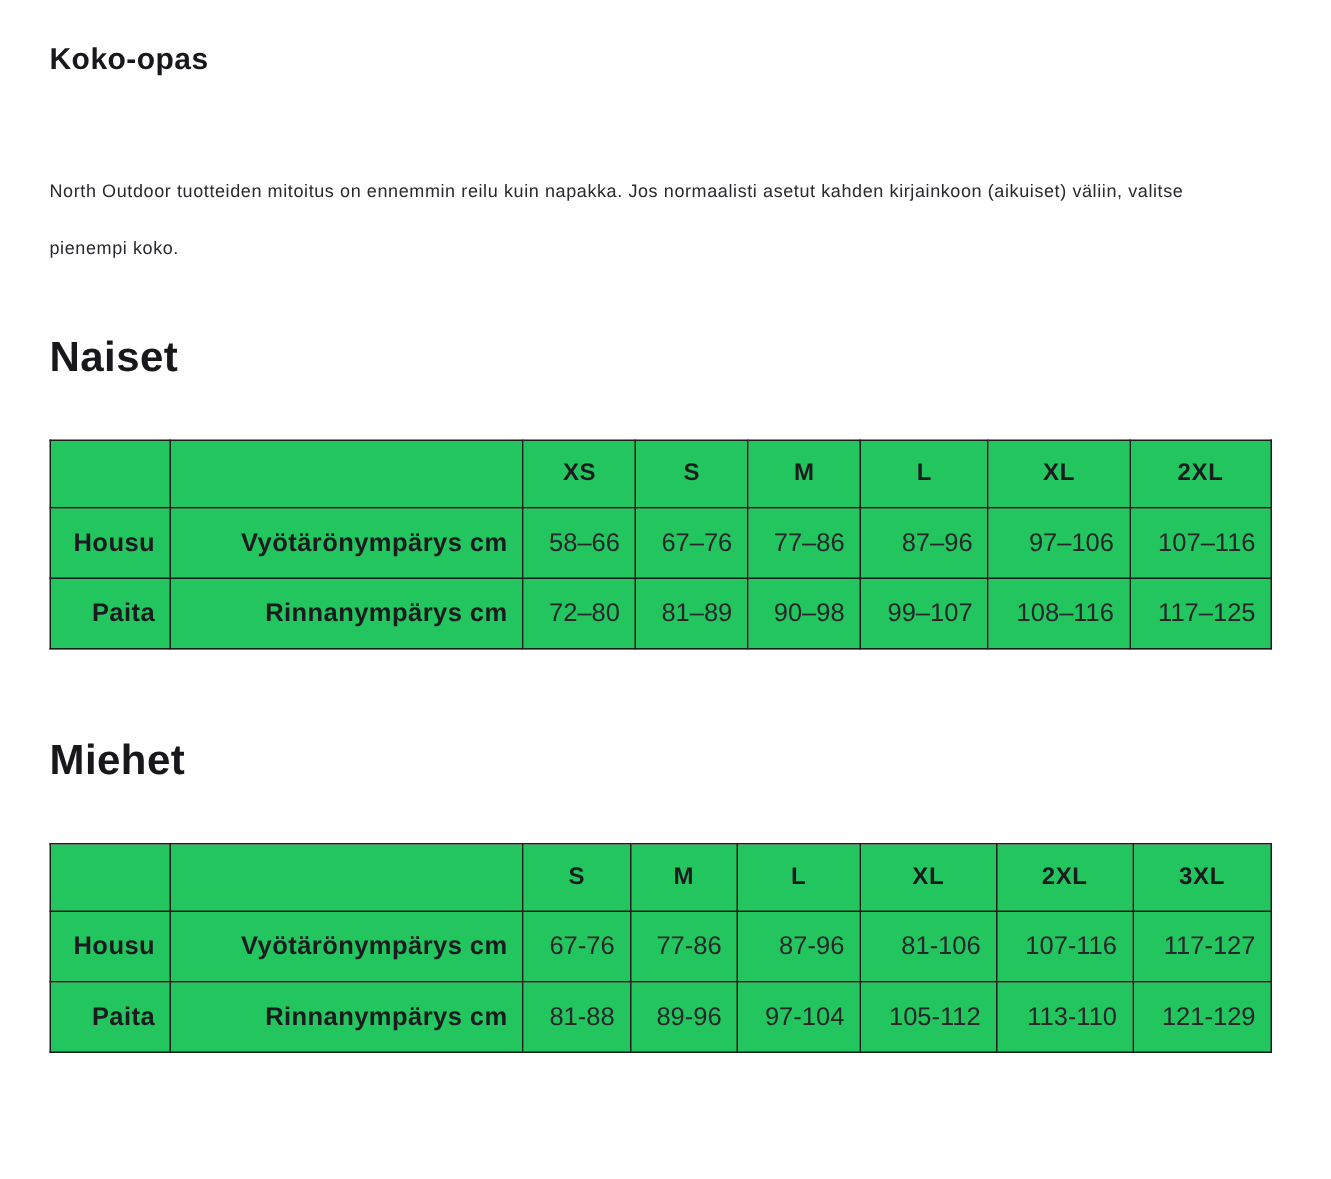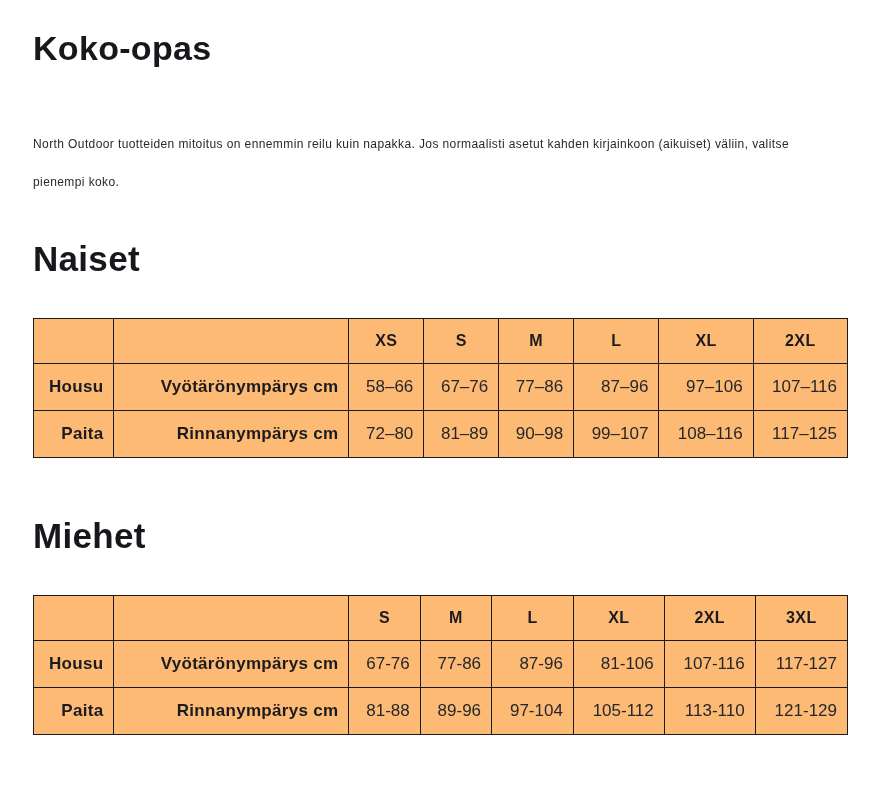--- a/index.html
+++ b/index.html
@@ -8,54 +8,54 @@
     width: 887px;
     height: 786px;
     font-family: "Liberation Sans", "DejaVu Sans", sans-serif;
     color: #222227;
     overflow: hidden;
   }
   .page {
     padding: 28px 40px 0 33px;
   }
   .page-title {
-    font-size: 34px;
+    font-size: 20px;
     font-weight: 800;
     letter-spacing: 0.3px;
     color: #18181c;
     line-height: 1.2;
   }
   .intro {
     margin-top: 56px;
     max-width: 806px;
     font-size: 12px;
     line-height: 38px;
     letter-spacing: 0.4px;
     font-weight: 400;
     color: #28282e;
   }
   .section-heading {
-    font-size: 35px;
+    font-size: 28px;
     font-weight: 800;
     letter-spacing: 0.3px;
     color: #18181c;
     line-height: 1.15;
   }
   .section-heading.first { margin-top: 38px; }
   .section-heading.second { margin-top: 58px; }
   table.size-table {
     margin-top: 39px;
     border-collapse: collapse;
     width: 815px;
     table-layout: auto;
   }
   table.size-table th,
   table.size-table td {
     border: 1px solid #1c1c1c;
-    background: #fdba74;
+    background: #22c55e;
   }
   table.size-table thead th {
     height: 45px;
     font-size: 16px;
     font-weight: 700;
     letter-spacing: 0.4px;
     text-align: center;
     color: #1b1b1f;
     padding: 4px 10px;
   }

